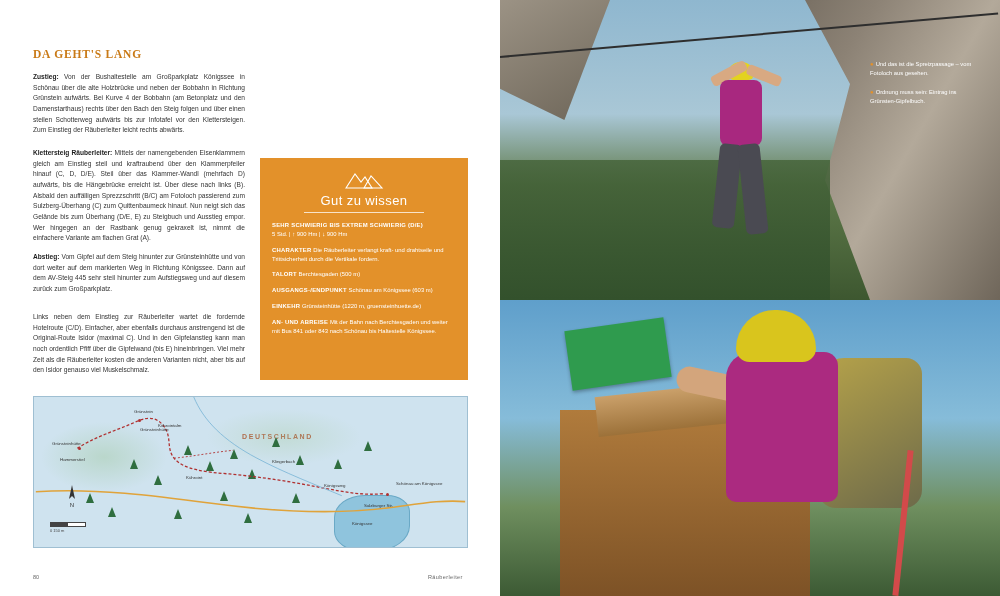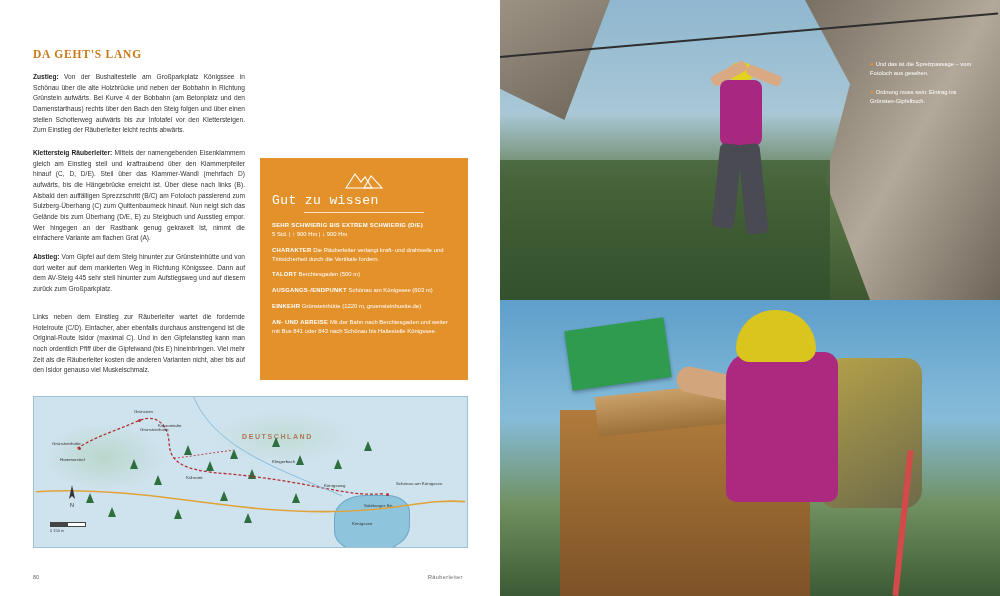--- a/index.html
+++ b/index.html
@@ -74,21 +74,22 @@
     color: #ffffff;
     box-sizing: border-box;
     padding: 8px 12px 10px 12px;
   }
   .infobox-icon {
     text-align: center;
     margin-top: 4px;
     height: 22px;
   }
   .infobox-title {
-    font-family: Liberation Mono, monospace;
+    text-align: center;
+    font-family: Liberation Sans, sans-serif;
     font-size: 13px;
     margin-top: 1px;
     margin-bottom: 2px;
     letter-spacing: 0.4px;
   }
   .infobox-rule {
     width: 120px;
     height: 1px;
     background: rgba(255,255,255,0.75);
     margin: 4px auto 8px auto;

